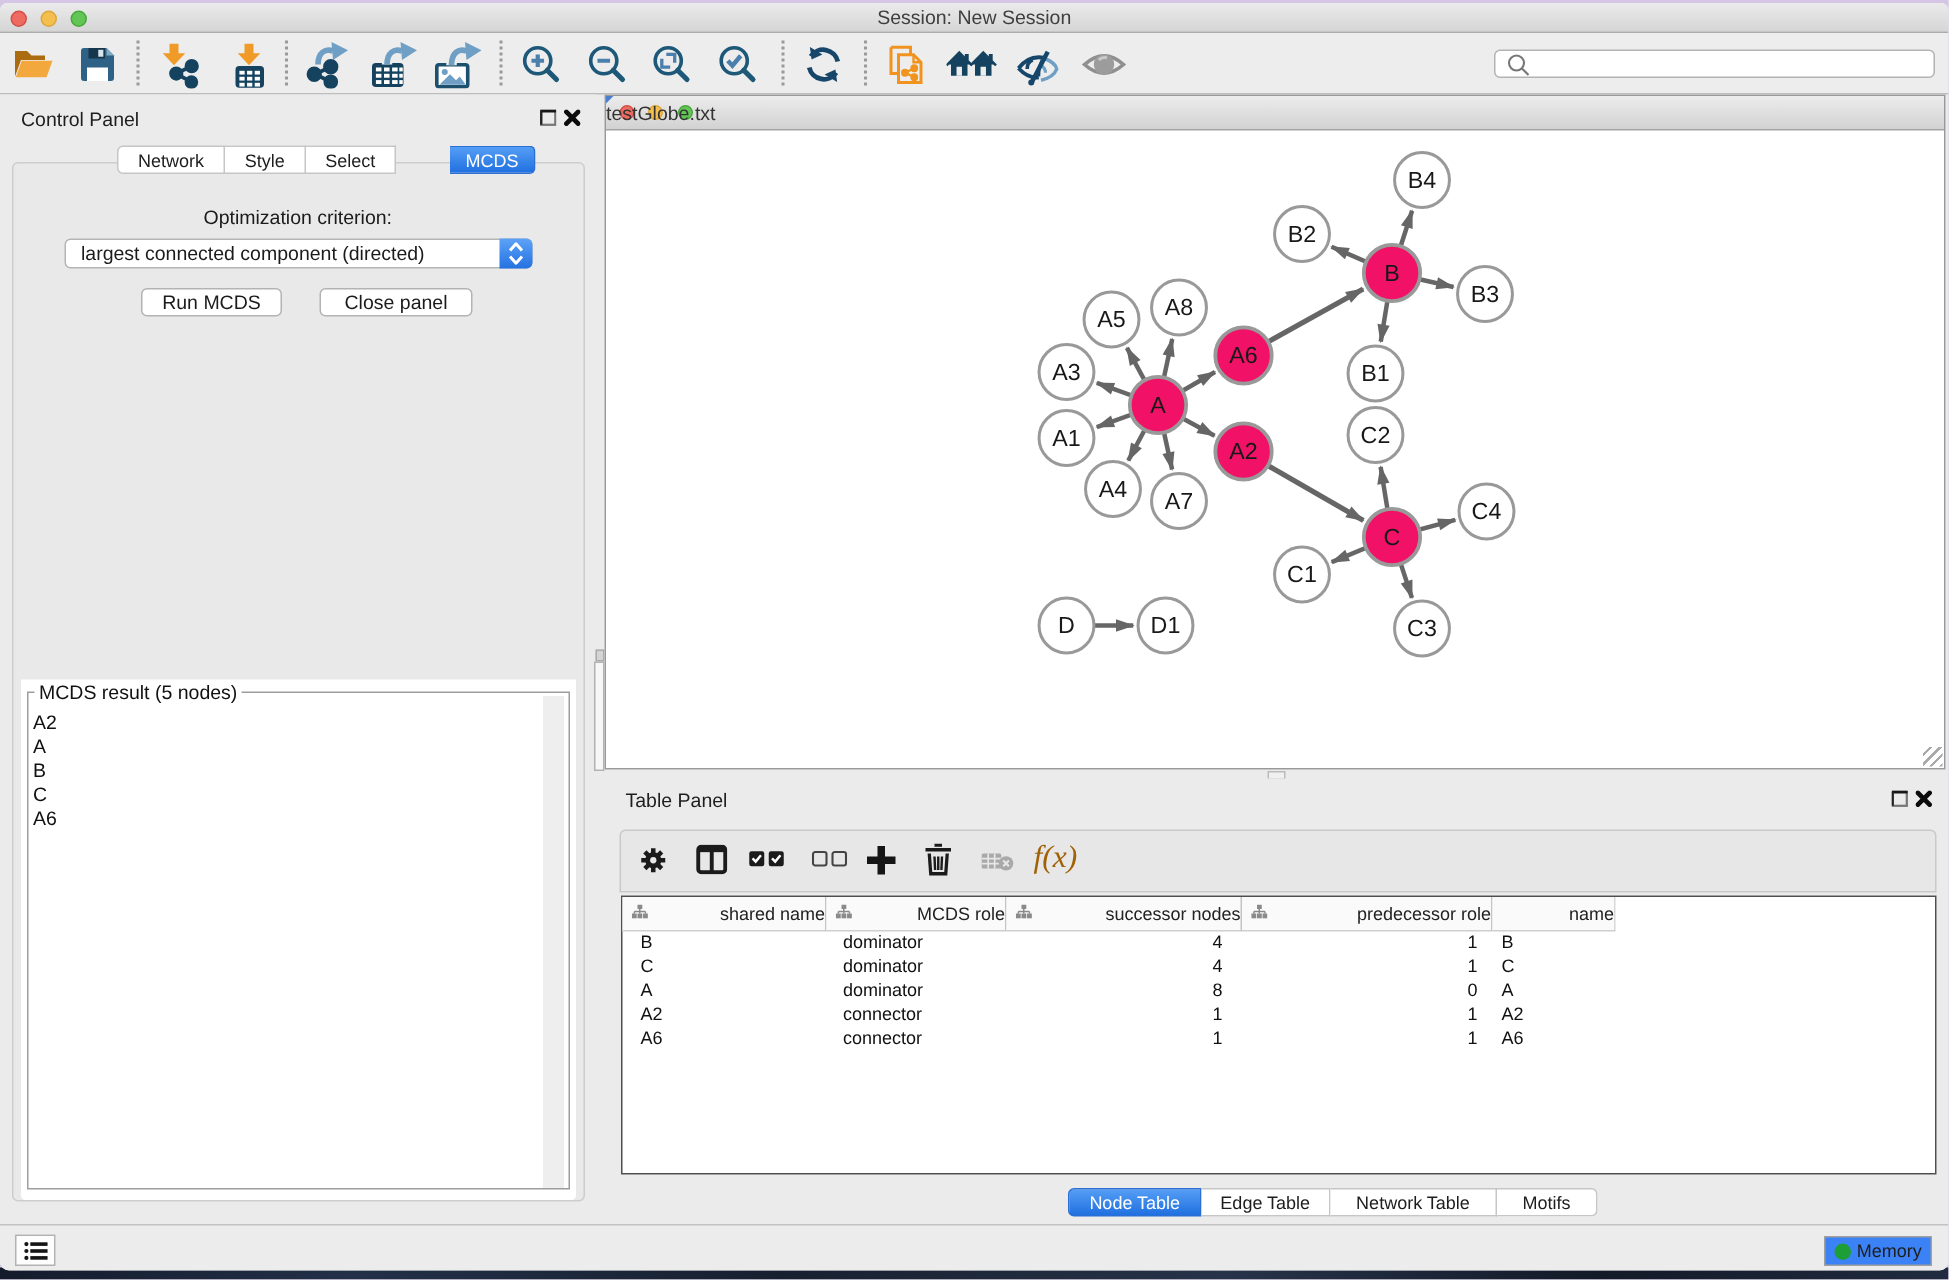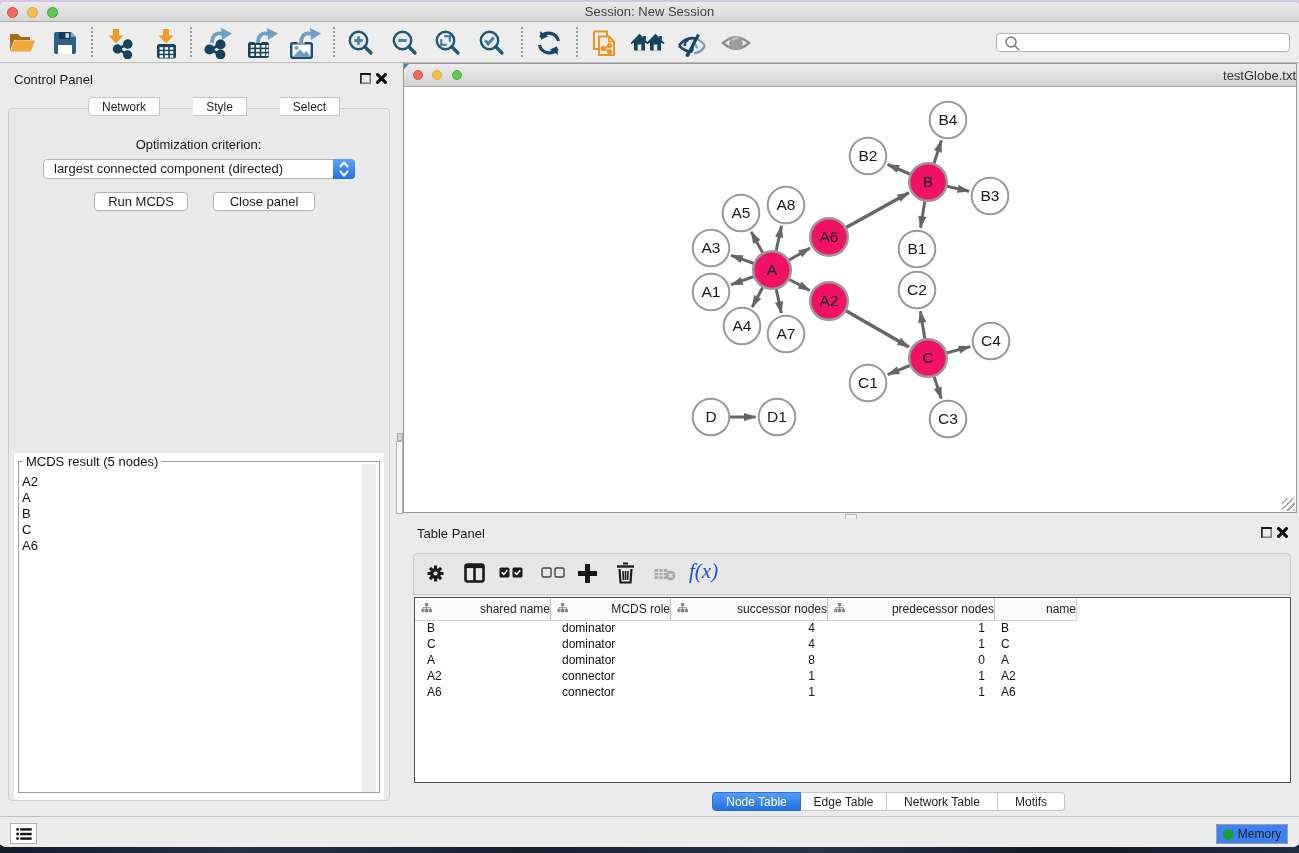--- a/index.html
+++ b/index.html
@@ -28,21 +28,21 @@
     border:1px solid #b3b3b3; border-radius:4px; }
   
   #cpanel { position:absolute; left:0; top:61px; width:397px; height:753px; background:#ebebeb; }
   #cpanel .hdr { position:absolute; left:14px; top:9px; font-size:13px; color:#1e1e1e; }
   .tabs { position:absolute; display:flex; }
   .tab { height:19px; line-height:18px; background:#fff; border:1px solid #c6c6c6; border-left:none;
     font-size:12px; color:#1d1d1d; text-align:center; }
   .tab:first-child { border-left:1px solid #c6c6c6; border-radius:4px 0 0 4px; }
   .tab:last-child { border-radius:0 4px 4px 0; }
   .tab.sel { background:linear-gradient(#559ef5,#2070e0); border-color:#2a6fd4; color:#fff;margin-left:36px; }
-  #cp-tabs { left:88px; top:34px;gap:33px; }
+  #cp-tabs { left:78px; top:34px; }
   #cp-tabs .tab { line-height:19px; }
   #cp-body { position:absolute; left:8px; top:45px; width:382px; height:693px;
     background:#e9e9e9; border:1px solid #cdcdcd; border-radius:4px; }
   #opt-label { position:absolute; left:0; width:100%; top:74px; text-align:center; font-size:13px; color:#1b1b1b; }
   #dropdown { position:absolute; left:43px; top:96px; width:312px; height:20px; background:#fff;
     border:1px solid #b5b5b5; border-radius:4px; font-size:13px; color:#1b1b1b; line-height:18px;
     padding-left:10px; }
   #dropdown .btn { position:absolute; right:-1px; top:-1px; width:22px; height:20px;
     background:linear-gradient(#5ea3f7,#2471e2); border-radius:0 4px 4px 0; }
   .cpbtn { position:absolute; top:129px; height:19px; background:#fff; border:1px solid #b3b3b3;
@@ -59,21 +59,21 @@
   #mcds-sb { position:absolute; right:3px; top:2px; width:14px; height:328px; background:#eeeeee; }
   
   #netwin { position:absolute; left:403px; top:61px; width:894px; height:450px;
     background:#fff; border:1px solid #999; }
   #nw-title { position:absolute; left:0; top:0; width:100%; height:23px;
     background:linear-gradient(#ececec,#d2d2d2); border-bottom:1px solid #a5a5a5; }
   #nw-title .r { left:9px;  background:#ed6b60; border:0.5px solid #d35148; }
   #nw-title .y { left:28px; background:#f5bf50; border:0.5px solid #dda73a; }
   #nw-title .g { left:48px; background:#62c555; border:0.5px solid #48a93c; }
   #nw-title .tl { top:6px; width:10px; height:10px; }
-  #nw-title .t { position:absolute; left:0; right:0; top:4px; text-align:right; font-size:13px; color:#333; }
+  #nw-title .t { position:absolute; left:0; right:0; top:4px; text-align:left; font-size:13px; color:#333; }
   #graph { position:absolute; left:0px; top:23px; }
   #graph line { stroke:#666; }
   #graph .wn circle { fill:#fff; stroke:#999; stroke-width:2; }
   #graph .pn circle { fill:#f11166; stroke:#999; stroke-width:2.5; }
   #graph text { font-size:15.5px; fill:#181818; text-anchor:middle; font-family:"Liberation Sans",sans-serif; }
   #grip { position:absolute; right:1px; bottom:1px; width:13px; height:13px;
     background:repeating-linear-gradient(135deg, transparent 0 3px, #aaa 3px 4.5px); }
   #vdivbtn { position:absolute; left:397px; top:431px; width:6px; height:8px; background:#d4d4d4; border:1px solid #aaa; }
   #vdiv { position:absolute; left:396px; top:439px; width:7px; height:73px; background:#f7f7f7;
     border:1px solid #b2b2b2; }
@@ -490,27 +490,27 @@
         </g>
         <g stroke="#e7e7e7" stroke-width="1.1">
           <line x1="0.5" y1="4.4" x2="13.5" y2="4.4"></line>
             <line x1="0.5" y1="7.7" x2="13.5" y2="7.7"></line>
           <line x1="4.8" y1="1" x2="4.8" y2="11"></line>
             <line x1="9.1" y1="1" x2="9.1" y2="11"></line>
         </g>
         <circle cx="16.7" cy="7.6" r="4.8" fill="#a9a9a9"></circle>
         <path d="M14.8,5.7 L18.6,9.5 M18.6,5.7 L14.8,9.5" stroke="#e7e7e7" stroke-width="1.4"></path>
       </svg>
-      <div style="position:absolute;left:275px;top:5px;font-family:'Liberation Serif',serif;font-style:italic;font-size:21px;color:#1d4ed8;">f(x)</div>
+      <div style="position:absolute;left:275px;top:5px;font-family:'Liberation Serif',serif;font-style:italic;font-size:21px;color:#a16207;">f(x)</div>
     </div>
     <div id="tp-table">
       <div class="th" style="left:0;width:136px">shared name</div>
       <div class="th" style="left:136px;width:120px">MCDS role</div>
       <div class="th" style="left:256px;width:157px">successor nodes</div>
-      <div class="th" style="left:413px;width:167px">predecessor nodes</div>
+      <div class="th" style="left:413px;width:167px">predecessor role</div>
       <div class="th" style="left:580px;width:82px;border-right-color:#d9d9d9">name</div>
       <svg class="thi" style="left:6px" width="11" height="10" viewBox="0 0 11 10">
           <g fill="#8a8a8a">
             <rect x="4" y="0" width="3.2" height="3"></rect>
             <path d="M5.5,3 V4.7 M1.9,4.7 H9.3 M1.9,4.7 V6 M5.5,4.7 V6 M9.3,4.7 V6" fill="none" stroke="#8a8a8a" stroke-width="1"></path>
             <rect x="0.3" y="6" width="3.2" height="3.2"></rect>
             <rect x="4" y="6" width="3.2" height="3.2"></rect>
             <rect x="7.7" y="6" width="3.2" height="3.2"></rect>
           </g>
         </svg>

